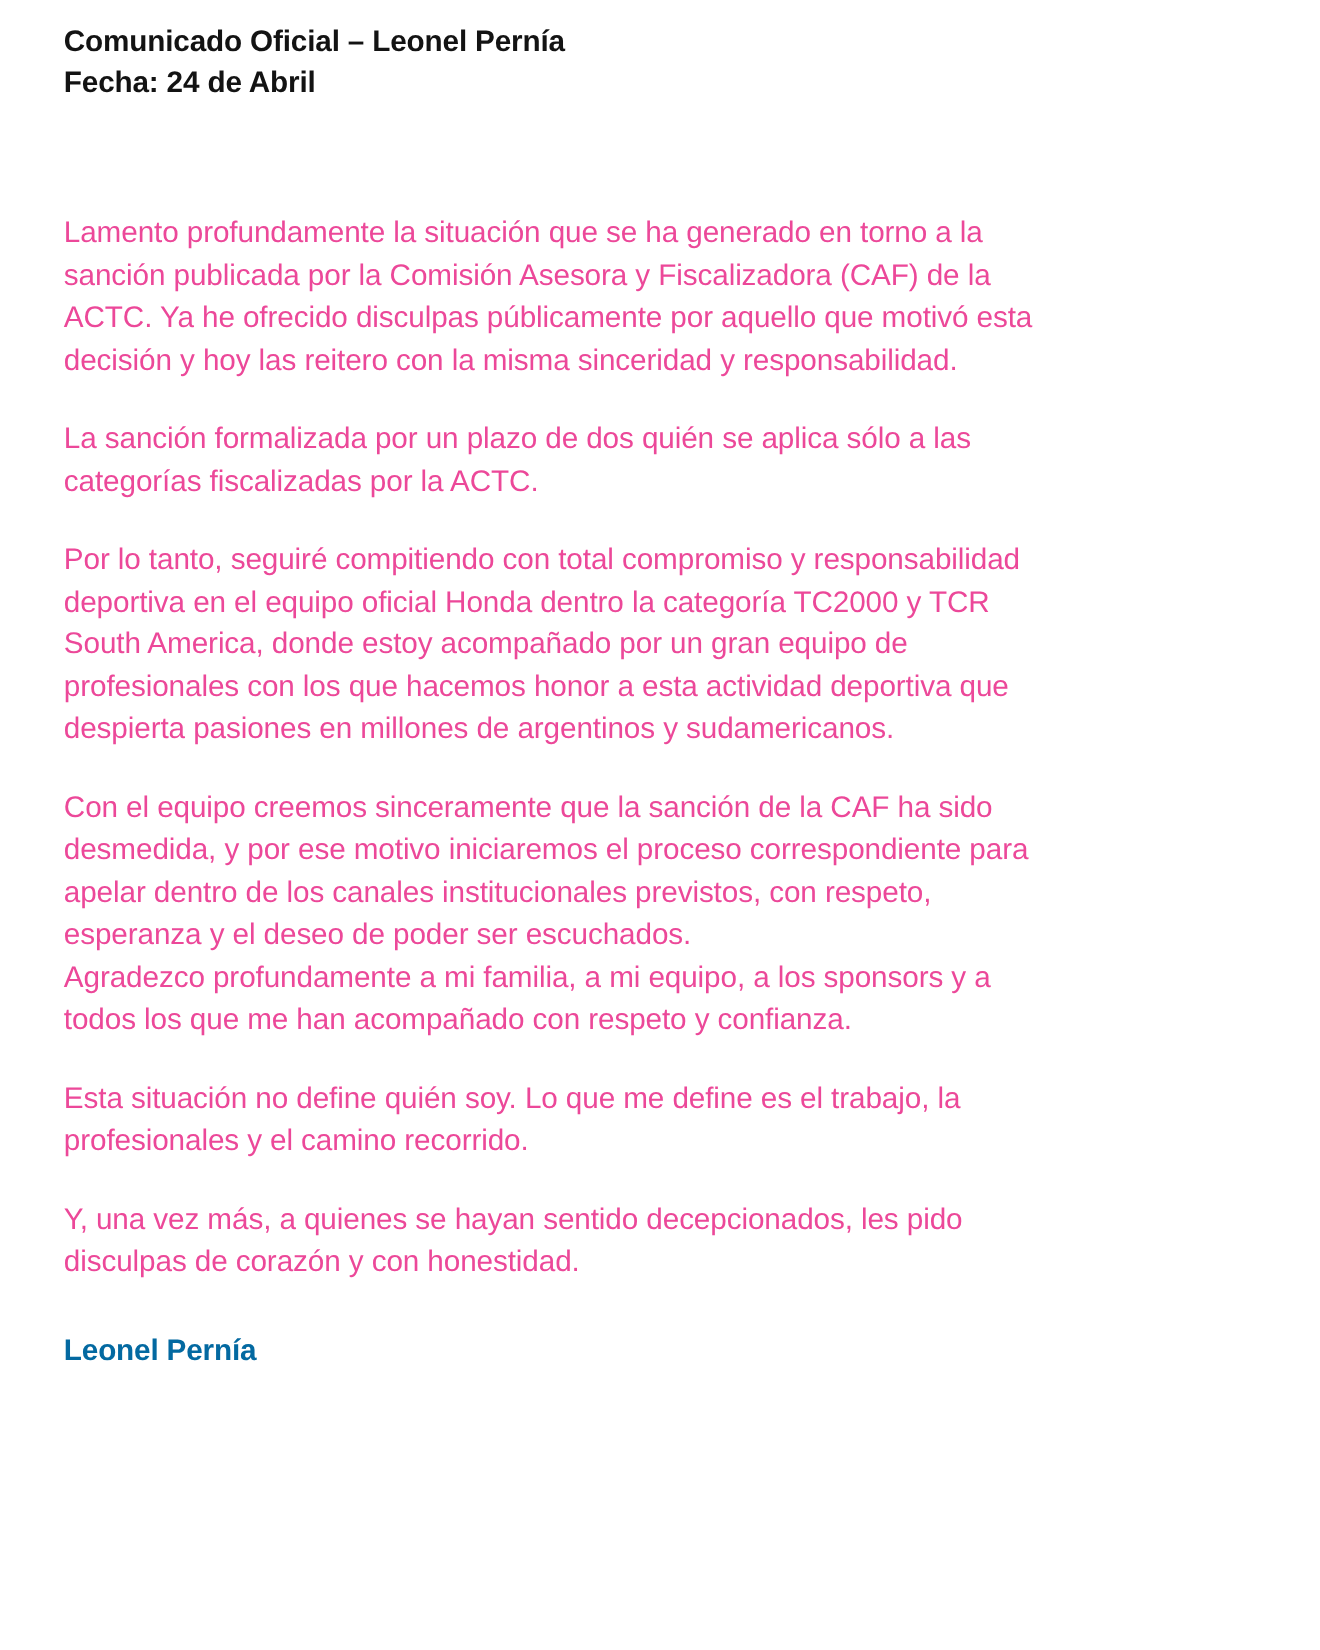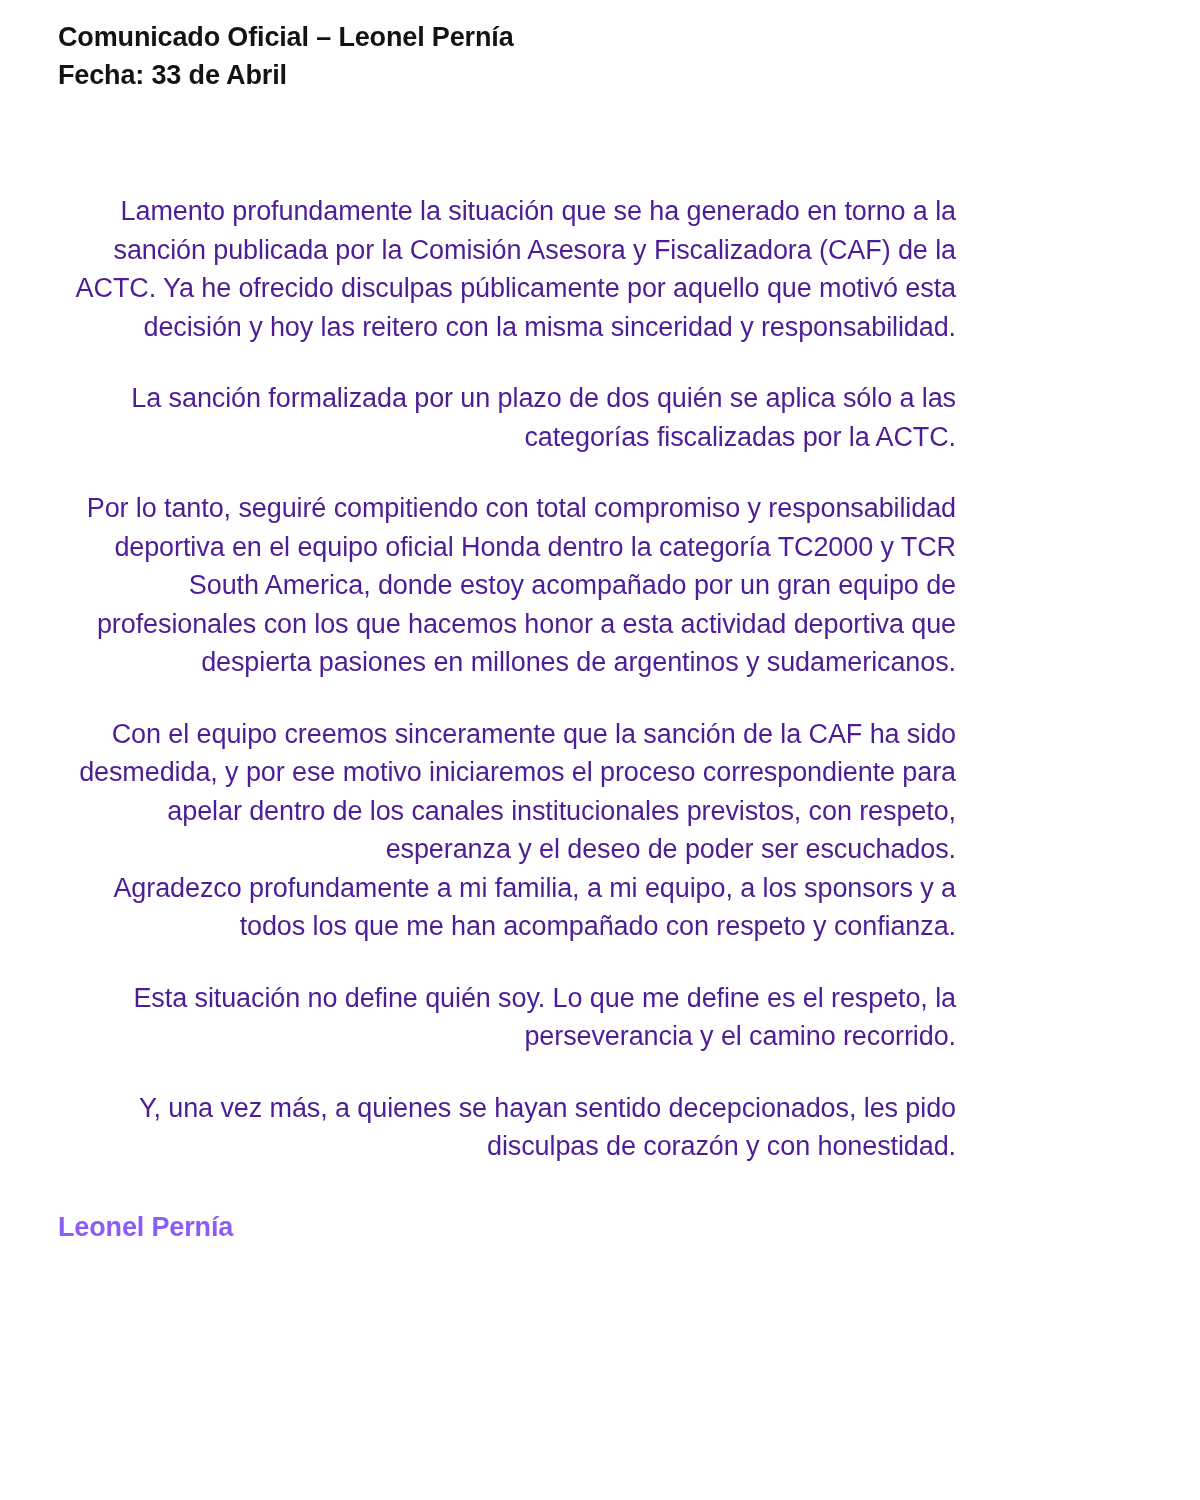--- a/index.html
+++ b/index.html
@@ -36,51 +36,51 @@
     white-space: nowrap;
   }
   .body-copy {
     margin-top: 98px;
   }
   .para {
     margin: 0 0 33px 0;
     font-size: 27px;
     line-height: 38.5px;
     letter-spacing: -0.1px;
-    color: #4c1d95;
+    color: #ec4899;
     max-width: 1085px;
-    text-align: right;
+    text-align: left;
     word-spacing: 0px;
   }
   .para:last-of-type {
     margin-bottom: 4px;
   }
   .signature {
     margin-top: 42px;
     font-weight: bold;
     font-size: 27px;
     line-height: 38px;
     letter-spacing: -0.15px;
-    color: #8b5cf6;
+    color: #0369a1;
   }
 </style>
 </head>
 <body>
 
 <div class="page">
 
   <div class="letterhead">
     <span class="lh-line">Comunicado Oficial – Leonel Pernía</span>
-    <span class="lh-line">Fecha: 33 de Abril</span>
+    <span class="lh-line">Fecha: 24 de Abril</span>
   </div>
 
   <div class="body-copy">
     <p class="para">Lamento profundamente la situación que se ha generado en torno a la sanción publicada por la Comisión Asesora y Fiscalizadora (CAF) de la ACTC. Ya he ofrecido disculpas públicamente por aquello que motivó esta decisión y hoy las reitero con la misma sinceridad y responsabilidad.</p>
     <p class="para">La sanción formalizada por un plazo de dos quién se aplica sólo a las categorías fiscalizadas por la ACTC.</p>
     <p class="para">Por lo tanto, seguiré compitiendo con total compromiso y responsabilidad deportiva en el equipo oficial Honda dentro la categoría TC2000 y TCR South America, donde estoy acompañado por un gran equipo de profesionales con los que hacemos honor a esta actividad deportiva que despierta pasiones en millones de argentinos y sudamericanos.</p>
     <p class="para">Con el equipo creemos sinceramente que la sanción de la CAF ha sido desmedida, y por ese motivo iniciaremos el proceso correspondiente para apelar dentro de los canales institucionales previstos, con respeto, esperanza y el deseo de poder ser escuchados.<br>Agradezco profundamente a mi familia, a mi equipo, a los sponsors y a todos los que me han acompañado con respeto y confianza.</p>
-    <p class="para">Esta situación no define quién soy. Lo que me define es el respeto, la perseverancia y el camino recorrido.</p>
+    <p class="para">Esta situación no define quién soy. Lo que me define es el trabajo, la profesionales y el camino recorrido.</p>
     <p class="para">Y, una vez más, a quienes se hayan sentido decepcionados, les pido disculpas de corazón y con honestidad.</p>
   </div>
 
   <div class="signature">Leonel Pernía</div>
 
 </div>
 
 </body></html>

